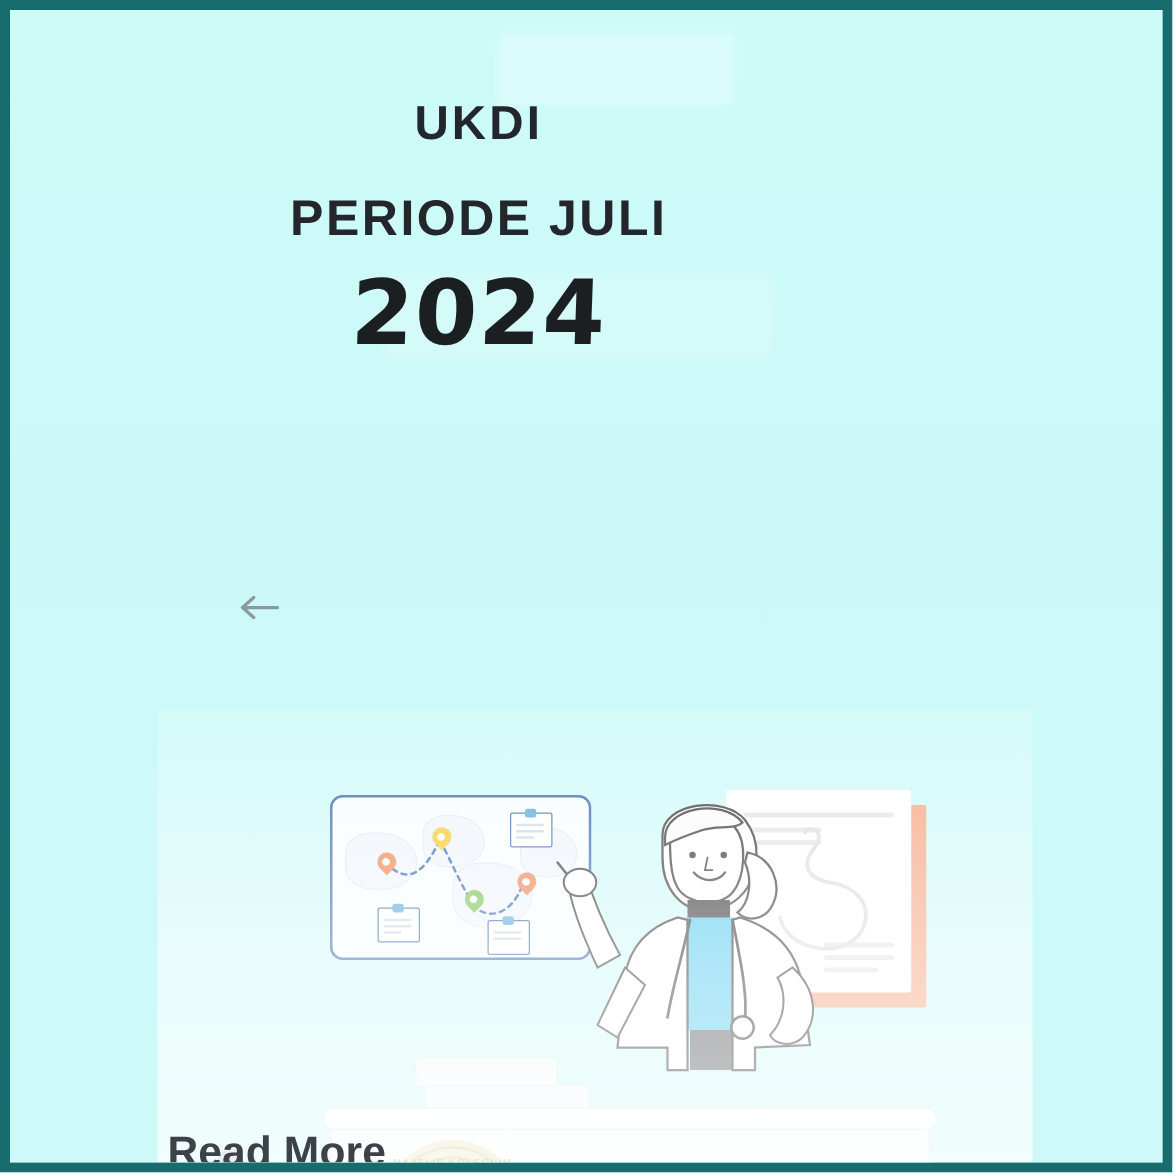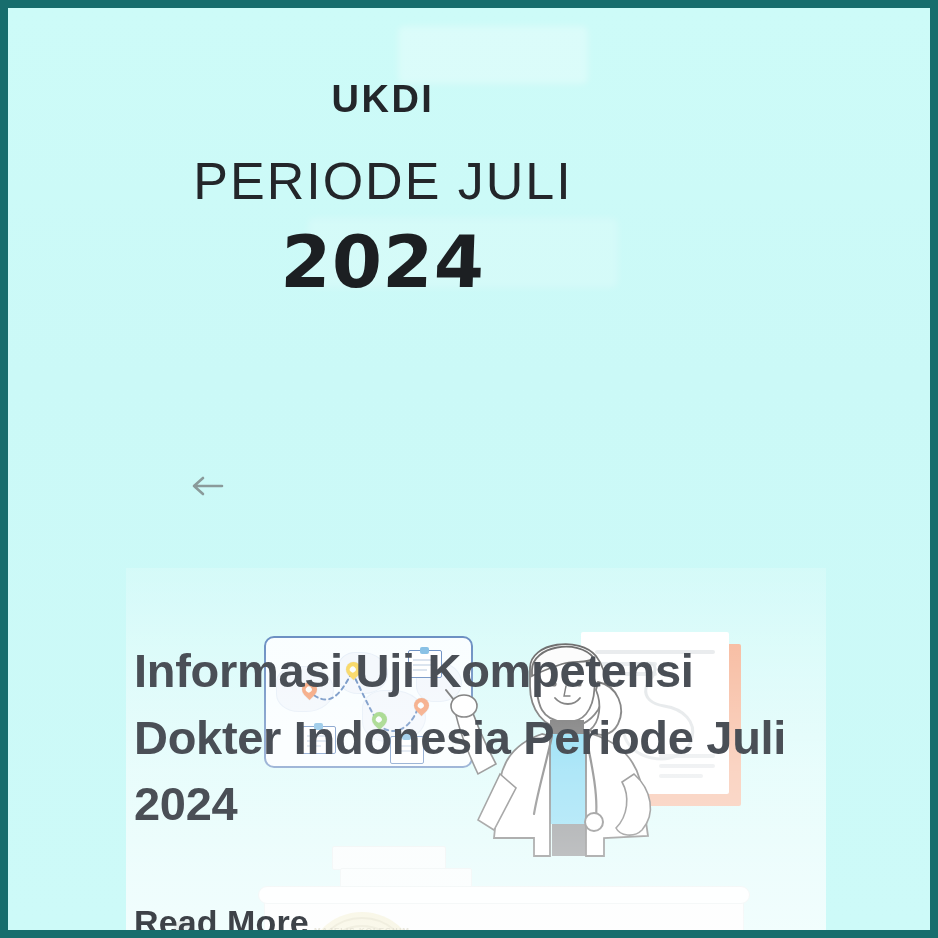--- a/index.html
+++ b/index.html
@@ -58,22 +58,22 @@
   }
   #headline-line1 {
     font-size: 38px;
     font-weight: bold;
     letter-spacing: 2.5px;
     color: #23262a;
     line-height: 1.05;
   }
   #headline-line2 {
     margin-top: 34px;
-    font-size: 52px;
-    font-weight: normal;
+    font-size: 40px;
+    font-weight: bold;
     letter-spacing: 2px;
     color: #23262a;
     line-height: 1.05;
   }
   #headline-year {
     margin-top: 18px;
     font-size: 72px;
     font-weight: bold;
     letter-spacing: 1px;
     color: #1c1f22;
@@ -394,17 +394,16 @@
 
     </div>
 
     <button id="prev-arrow" aria-label="Previous slide">
       <svg width="34" height="22" viewBox="0 0 34 22">
         <path d="M12 3 L3 11 L12 19 M3 11 L31 11" fill="none" stroke="#8a9a9a" stroke-width="2.6" stroke-linecap="round" stroke-linejoin="round"></path>
       </svg>
     </button>
 
     <div id="caption-card"></div>
-    <div id="caption-title">Informasi Uji Kompetensi Dokter Indonesia Periode Juli 2024</div>
     <div id="read-more">Read More</div>
 
   </div>
 </div>
 
 </body></html>

